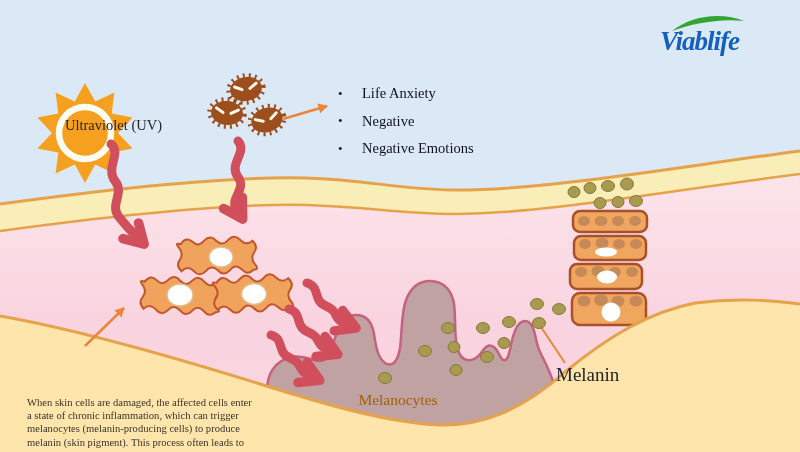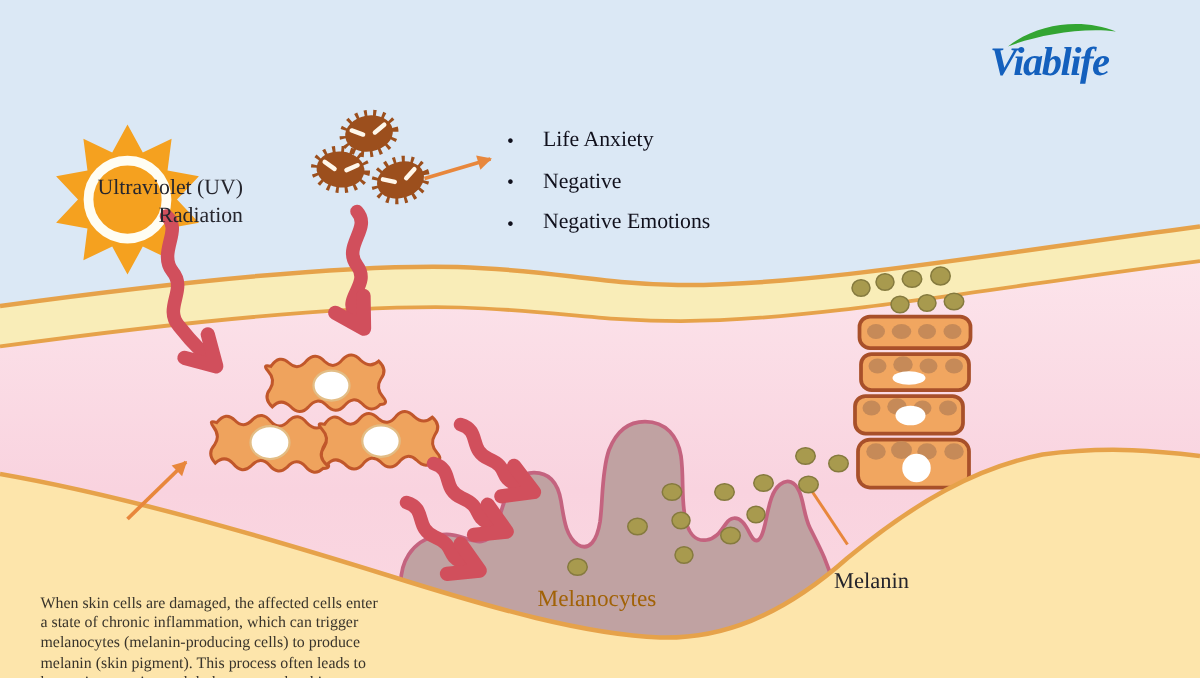--- a/index.html
+++ b/index.html
@@ -4,21 +4,21 @@
 <style>
   html,body{margin:0;padding:0;}
   .stage{position:relative;width:800px;height:452px;overflow:hidden;background:#dbe8f5;font-family:"Liberation Serif",serif;}
   .stage svg.scene{position:absolute;left:0;top:0;}
   .label{position:absolute;color:#2b2b33;}
   .uv-label{left:14px;top:116px;width:148px;text-align:right;font-size:14.5px;line-height:19px;color:#26262e;}
   .stress-list{left:338px;top:80px;}
   .stress-item{display:flex;align-items:center;height:27.5px;font-size:14.5px;color:#10101c;}
   .stress-item .bullet{width:24px;font-size:13px;}
   .melanocytes-label{left:340px;top:391px;width:116px;text-align:center;font-size:15.5px;color:#a16207;}
-  .melanin-label{left:556px;top:364px;font-size:15px;color:#23232b;margin-top:16px;}
+  .melanin-label{left:556px;top:364px;font-size:19px;color:#23232b;}
   .desc{left:27px;top:348px;width:228px;font-size:10.6px;line-height:13.2px;color:#39342b;margin-top:48px;}
   .logo{position:absolute;right:20px;top:18px;width:120px;height:42px;}
   .logo .leaf{position:absolute;left:10px;top:-4px;}
   .logo .word{position:absolute;left:0;top:8px;font-family:Liberation Serif, serif;font-style:italic;font-weight:bold;font-size:27px;color:#1460bd;letter-spacing:-1px;}
 </style>
 </head>
 <body>
 
 <div class="stage">
 
@@ -149,21 +149,20 @@
         <ellipse cx="504" cy="343" rx="6" ry="5.5"></ellipse>
         <ellipse cx="509" cy="322" rx="6.5" ry="5.5"></ellipse>
       <ellipse cx="537" cy="304" rx="6.5" ry="5.5"></ellipse>
         <ellipse cx="539" cy="323" rx="6.5" ry="5.5"></ellipse>
         <ellipse cx="559" cy="309" rx="6.5" ry="5.5"></ellipse>
     </g>
   </svg>
 
   <div class="label uv-label">
     <span style="display:block">Ultraviolet (UV)</span>
-    <span style="display:block">Radiation</span>
   </div>
 
   <div class="label stress-list">
     <div class="stress-item">
       <span class="bullet">•</span>
       <span>Life Anxiety</span>
     </div>
     <div class="stress-item">
       <span class="bullet">•</span>
       <span>Negative</span>

